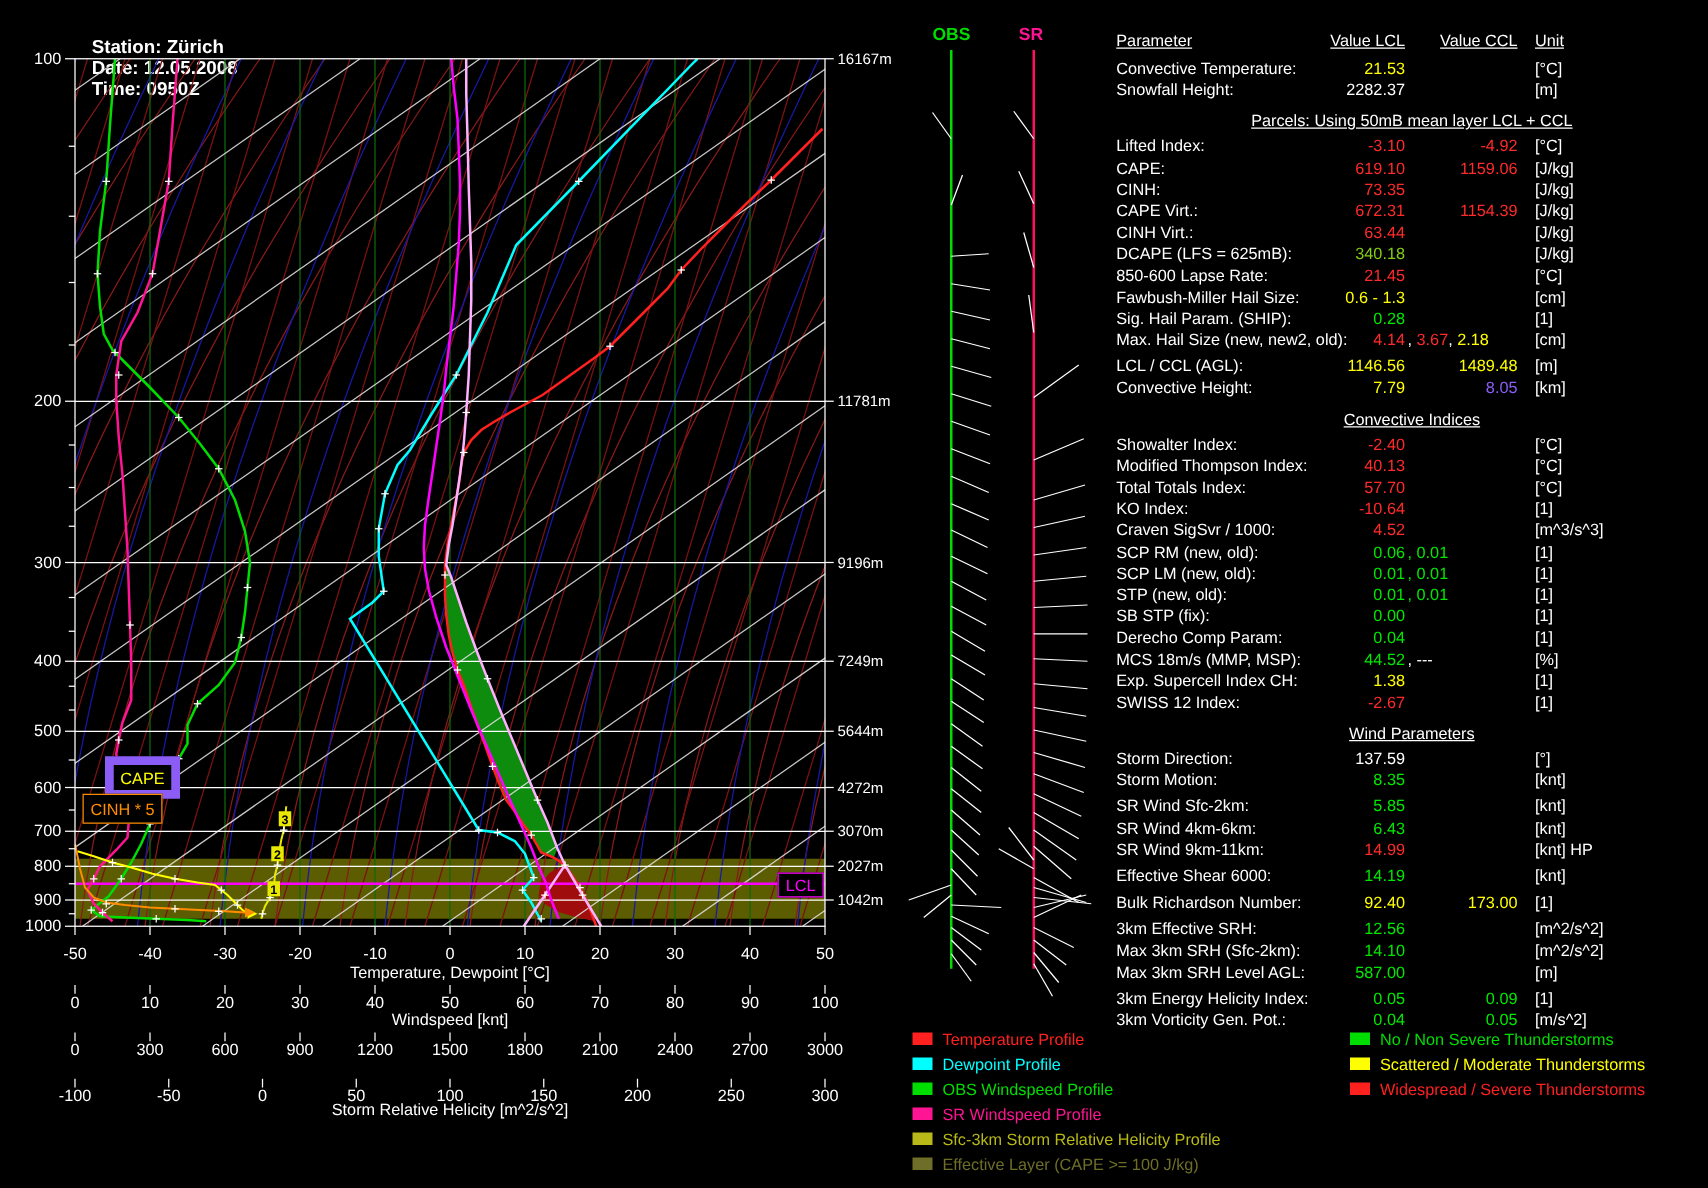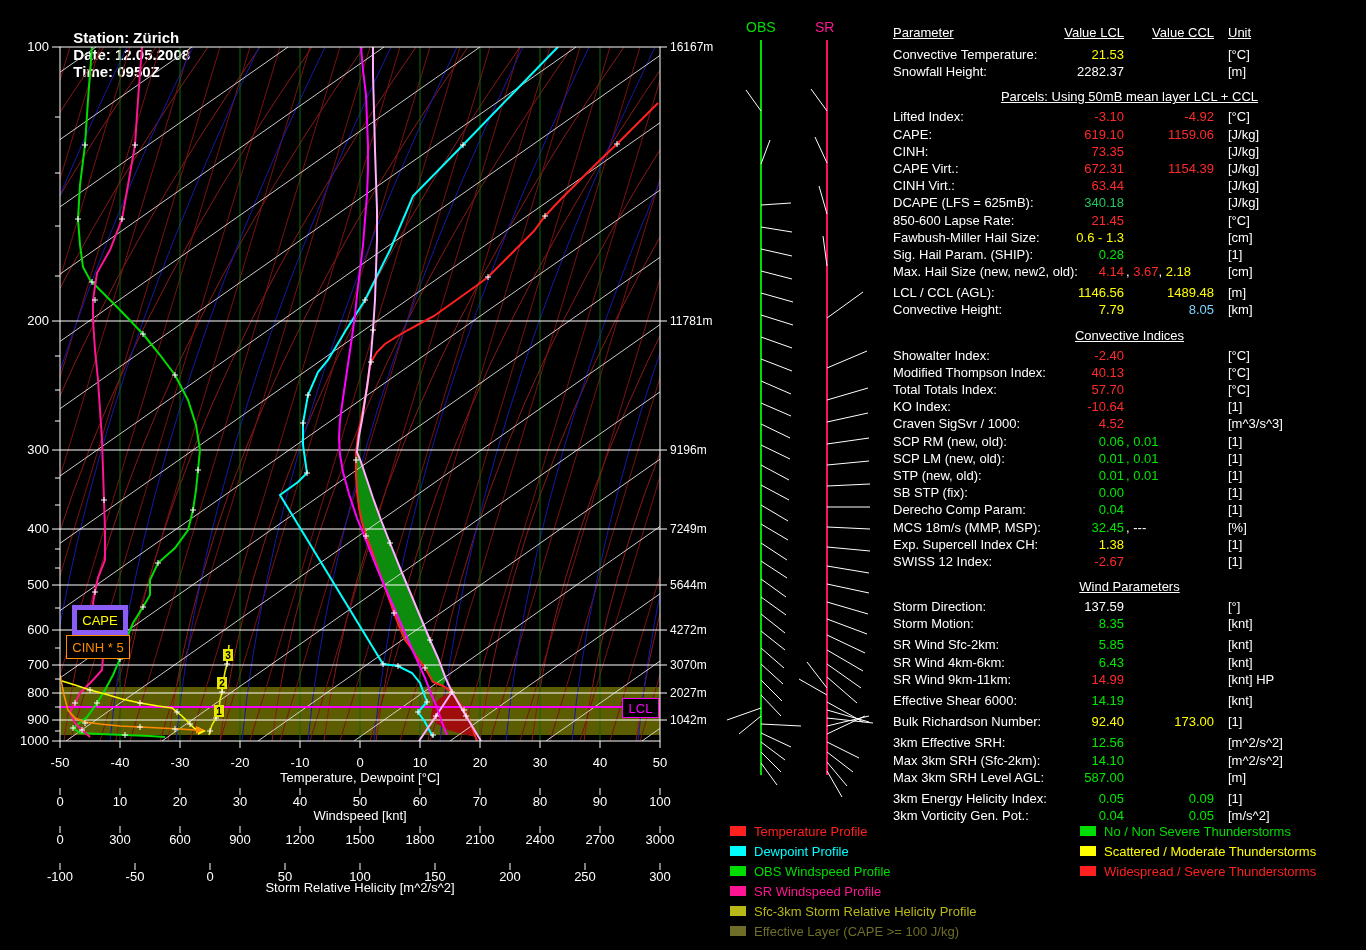--- a/index.html
+++ b/index.html
@@ -1,25 +1,25 @@
 <!DOCTYPE html>
 <html><head>
 <meta charset="utf-8">
 <style>
   html,body{margin:0;padding:0;background:#000;}
   .app{position:relative;width:1366px;height:950px;background:#000;overflow:hidden;
        font-family:"Liberation Sans", sans-serif;color:#fff;}
   .hdr{position:absolute;top:12px;left:65px;font-size:15px;font-weight:bold;white-space:pre;}
   .hdr span{margin-right:38px;}
-  .collab{position:absolute;top:19px;font-size:14px;font-weight:normal;text-align:right;}
+  .collab{position:absolute;top:19px;font-size:14px;font-weight:bold;text-align:right;}
   #obs-label{left:746px;color:#00dd00;}
   #sr-label{left:815px;color:#ff1493;}
   .obox{position:absolute;background:#000;display:flex;align-items:center;justify-content:center;
         font-size:13px;z-index:5;}
-  #cape-box{left:72px;top:605px;width:46px;height:20px;border:5px solid #8b5cf6;color:#ffff00;}
+  #cape-box{left:84px;top:605px;width:46px;height:20px;border:7px solid #8b5cf6;color:#ffff00;}
   #cinh-box{left:66px;top:635px;width:62px;height:22px;border:1px solid #ff8c00;color:#ff8c00;}
   #lcl-box{left:622px;top:698px;width:35px;height:18px;border:1px solid #ff00ff;color:#ff00ff;}
   .ax-title{position:absolute;width:600px;left:60px;text-align:center;font-size:13px;color:#fff;}
   
   #panel{position:absolute;left:893px;top:25px;width:473px;font-size:13px;}
   .trow{position:relative;height:17.2px;white-space:nowrap;}
   .trow .lab{position:absolute;left:0;color:#fff;}
   .trow .v1{position:absolute;left:118px;width:113px;text-align:right;}
   .trow .tail{position:absolute;left:233px;}
   .trow .v2{position:absolute;left:238px;width:83px;text-align:right;}
@@ -580,21 +580,21 @@
           <span class="v2"><span style="color: rgb(255, 42, 42);">1154.39</span></span>
           <span class="unit">[J/kg]</span>
         </div>
         <div class="trow">
           <span class="lab">CINH Virt.:</span>
           <span class="v1"><span style="color: rgb(255, 42, 42);">63.44</span></span>
           <span class="unit">[J/kg]</span>
         </div>
         <div class="trow">
           <span class="lab">DCAPE (LFS = 625mB):</span>
-          <span class="v1"><span style="color: #22c55e; margin-top: 11px;">340.18</span></span>
+          <span class="v1"><span style="color: #84cc16; margin-top: 11px;">340.18</span></span>
           <span class="unit">[J/kg]</span>
         </div>
         <div class="trow">
           <span class="lab">850-600 Lapse Rate:</span>
           <span class="v1"><span style="color: rgb(255, 42, 42);">21.45</span></span>
           <span class="unit">[°C]</span>
         </div>
         <div class="trow">
           <span class="lab">Fawbush-Miller Hail Size:</span>
           <span class="v1"><span style="color: rgb(255, 255, 0);">0.6 - 1.3</span></span>
@@ -613,21 +613,21 @@
         </div>
         <div class="trow" style="margin-top: 4px;">
           <span class="lab">LCL / CCL (AGL):</span>
           <span class="v1"><span style="color: rgb(255, 255, 0);">1146.56</span></span>
           <span class="v2"><span style="color: rgb(255, 255, 0);">1489.48</span></span>
           <span class="unit">[m]</span>
         </div>
         <div class="trow">
           <span class="lab">Convective Height:</span>
           <span class="v1"><span style="color: rgb(255, 255, 0);">7.79</span></span>
-          <span class="v2"><span style="color: #7dd3fc;">8.05</span></span>
+          <span class="v2"><span style="color: #8b5cf6;">8.05</span></span>
           <span class="unit">[km]</span>
         </div>
         <div class="sec-h">Convective Indices</div>
         <div class="trow">
           <span class="lab">Showalter Index:</span>
           <span class="v1"><span style="color: rgb(255, 42, 42);">-2.40</span></span>
           <span class="unit">[°C]</span>
         </div>
         <div class="trow">
           <span class="lab">Modified Thompson Index:</span>
@@ -672,21 +672,21 @@
           <span class="v1"><span style="color: rgb(0, 232, 0);">0.00</span></span>
           <span class="unit">[1]</span>
         </div>
         <div class="trow">
           <span class="lab">Derecho Comp Param:</span>
           <span class="v1"><span style="color: rgb(0, 232, 0);">0.04</span></span>
           <span class="unit">[1]</span>
         </div>
         <div class="trow">
           <span class="lab">MCS 18m/s (MMP, MSP):</span>
-          <span class="v1"><span style="color: rgb(0, 232, 0);">32.45</span></span>
+          <span class="v1"><span style="color: rgb(0, 232, 0);">44.52</span></span>
           <span class="tail"><span style="color: rgb(255, 255, 255);">,  </span><span style="color: rgb(255, 255, 255);">---</span></span>
           <span class="unit">[%]</span>
         </div>
         <div class="trow">
           <span class="lab">Exp. Supercell Index CH:</span>
           <span class="v1"><span style="color: rgb(255, 255, 0);">1.38</span></span>
           <span class="unit">[1]</span>
         </div>
         <div class="trow">
           <span class="lab">SWISS 12 Index:</span>

